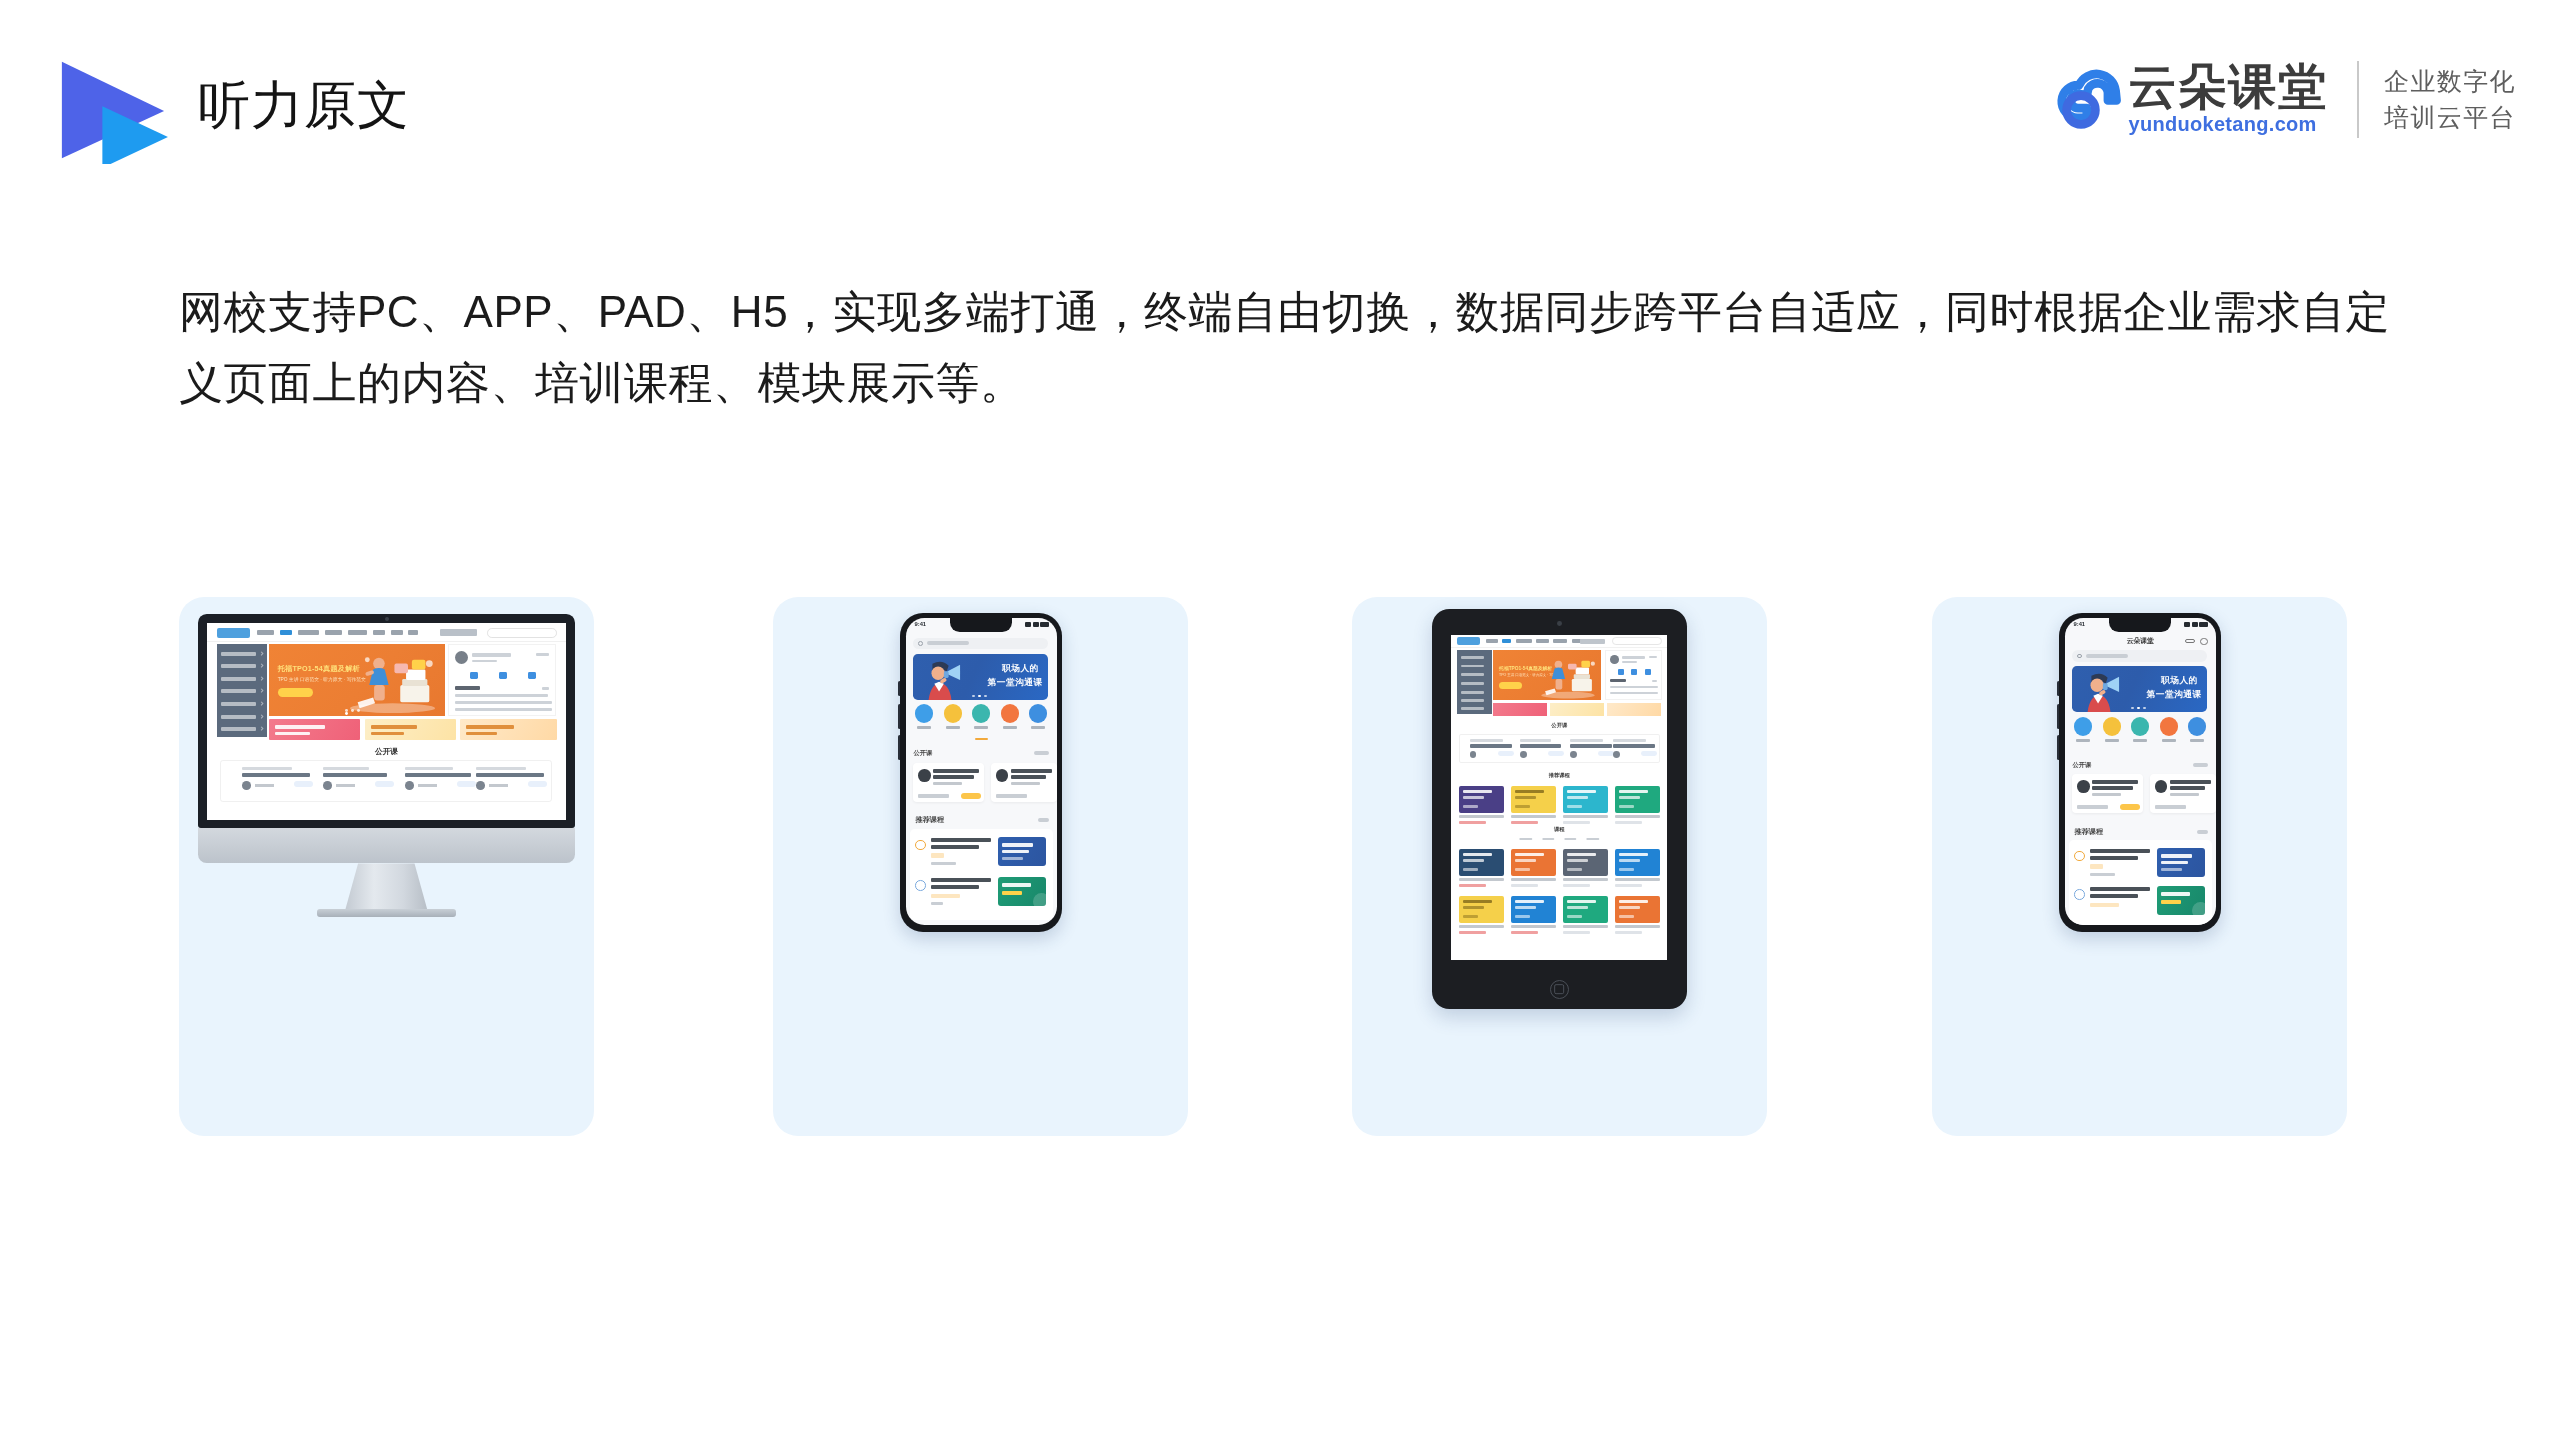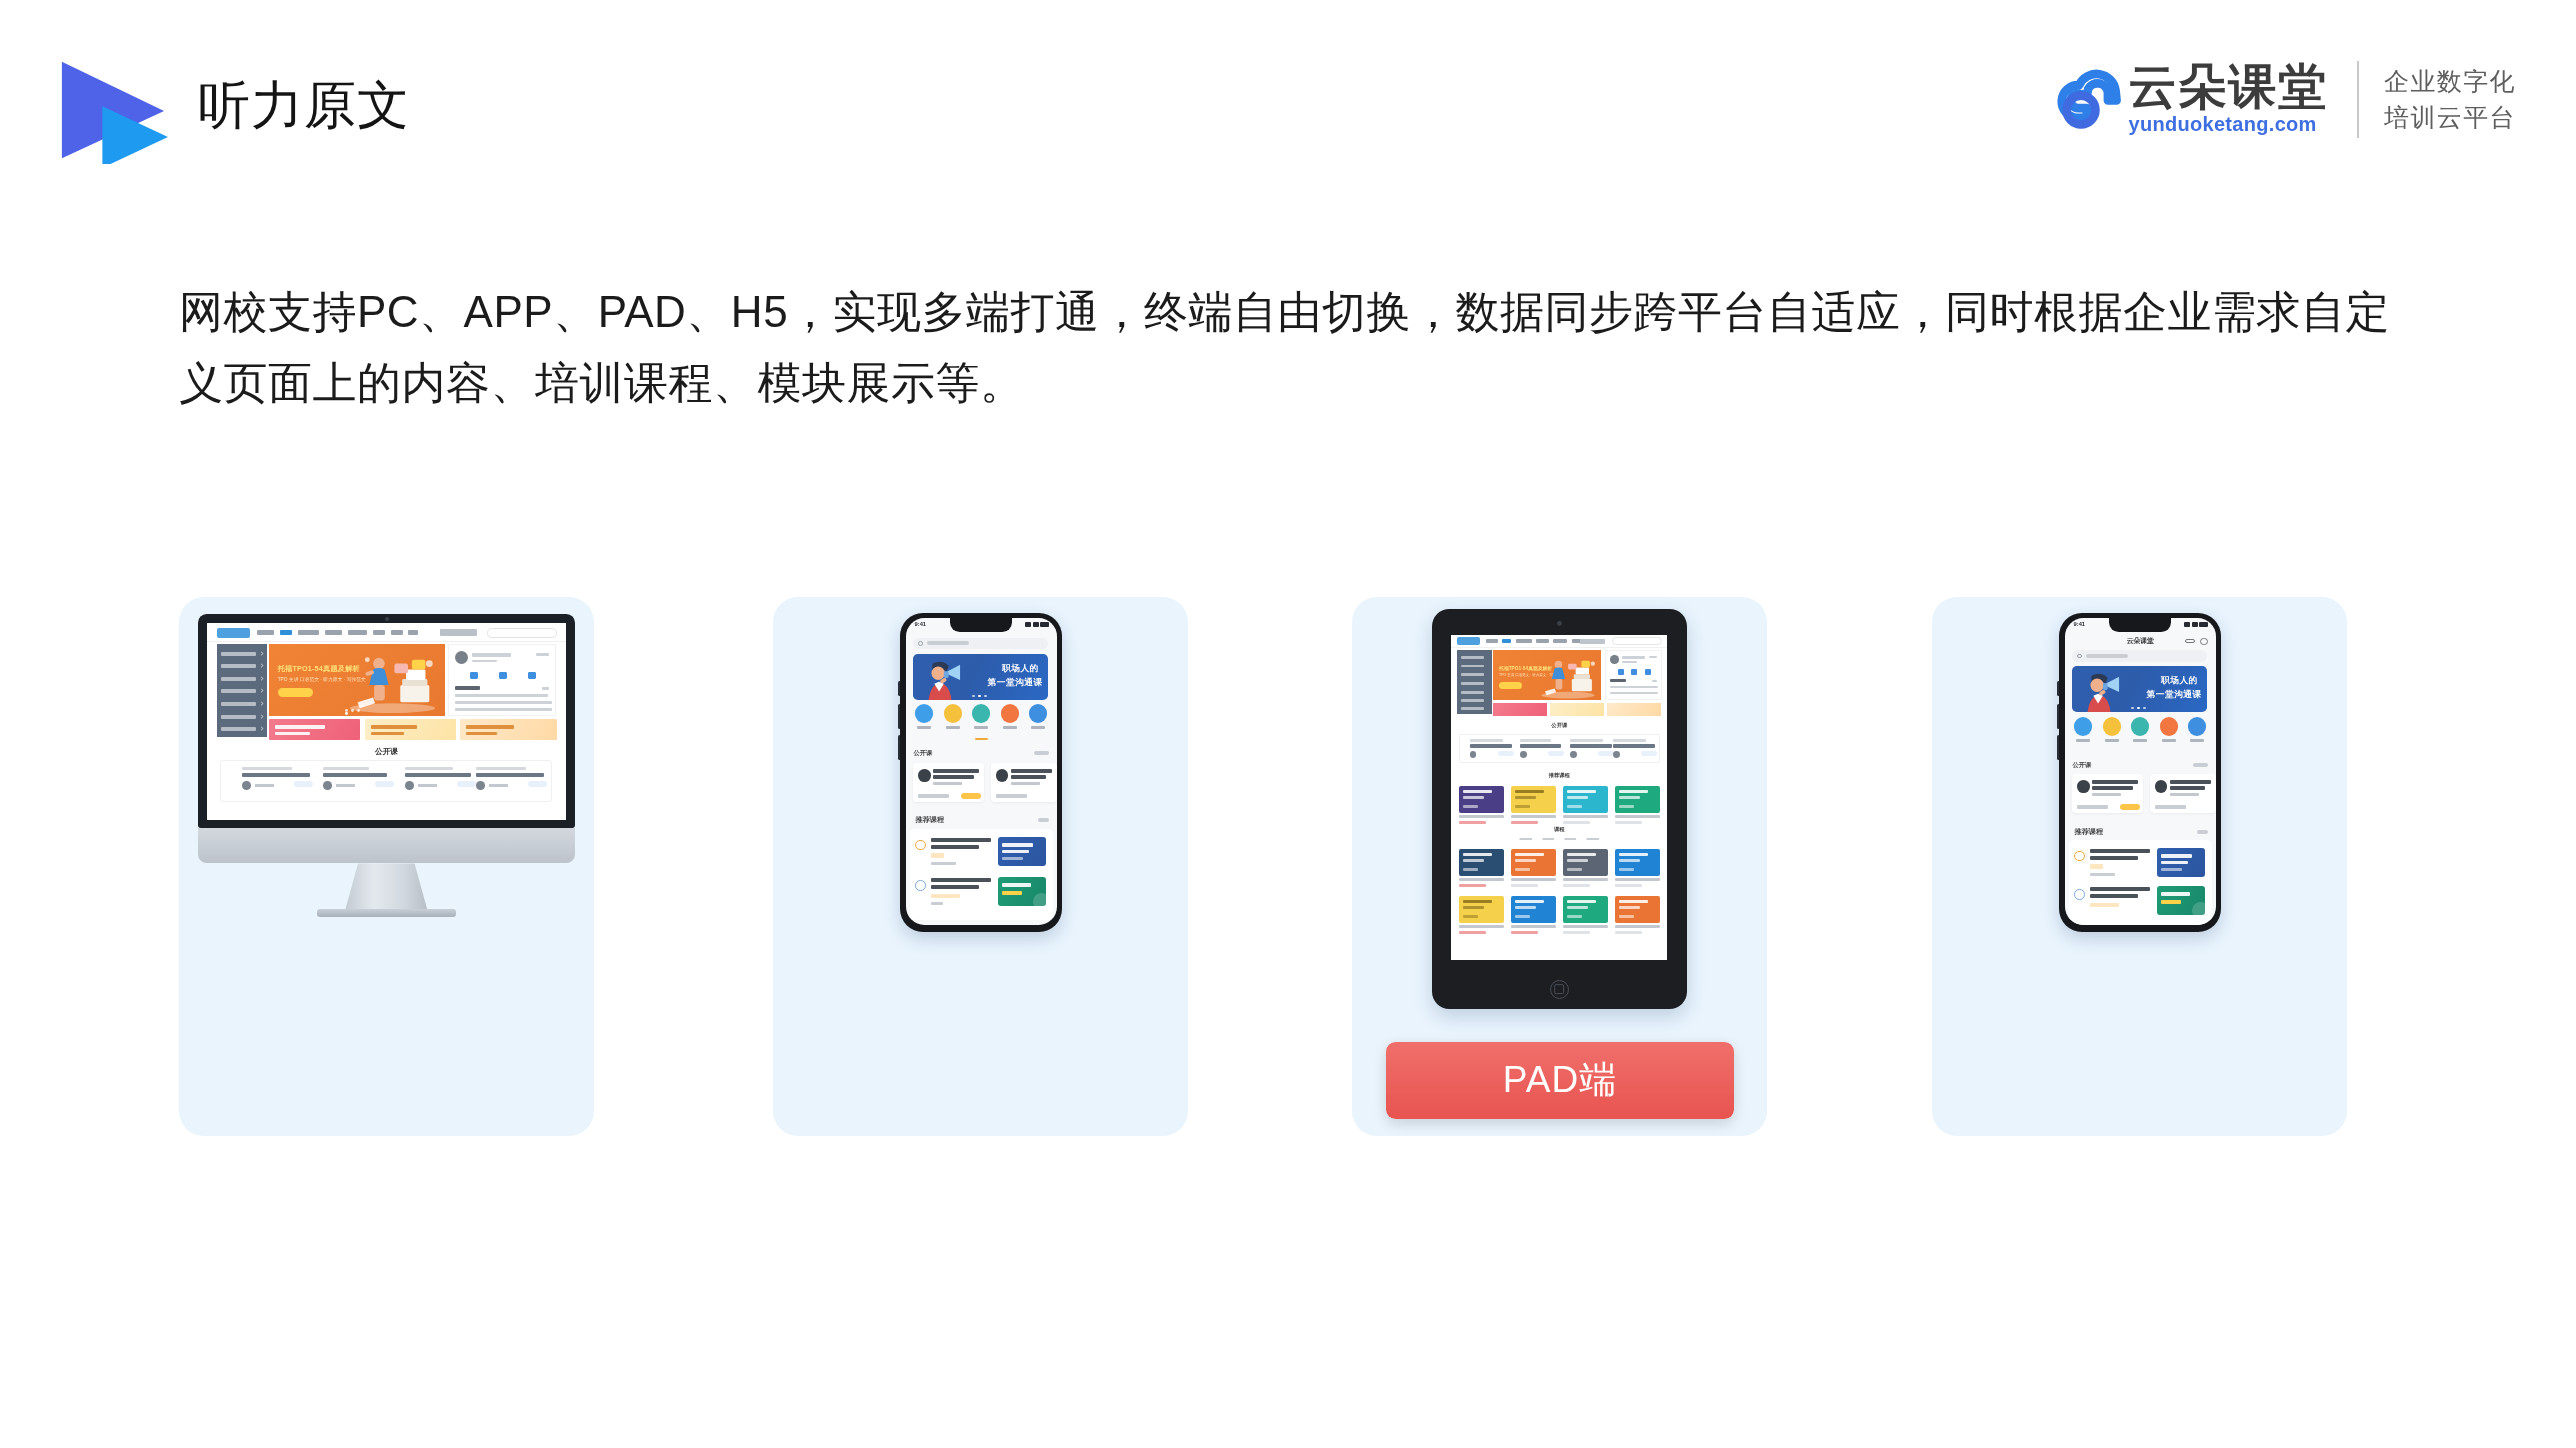--- a/index.html
+++ b/index.html
@@ -755,21 +755,20 @@
                   <div class="tl3"></div>
                 </div>
                 <div class="cap"></div>
                 <div class="cap2"></div>
               </div>
           </div>
         </div>
         <div class="tablet-home"></div>
       </div>
     </div>
-    <div class="cta" style="background:linear-gradient(180deg,#f06f6b,#e85450);">PAD端</div>
   </div>
 
   <div class="card c3">
     <div class="device-area">
       <div class="phone" style="left:127px; top:15.5px;">
         <div class="phone-side" style="top:68px;height:15.5px;"></div>
         <div class="phone-side" style="top:91px;height:25px;"></div>
         <div class="phone-side" style="top:122px;height:25px;"></div>
         <div class="phone-body"></div>
         <div class="phone-scr">

